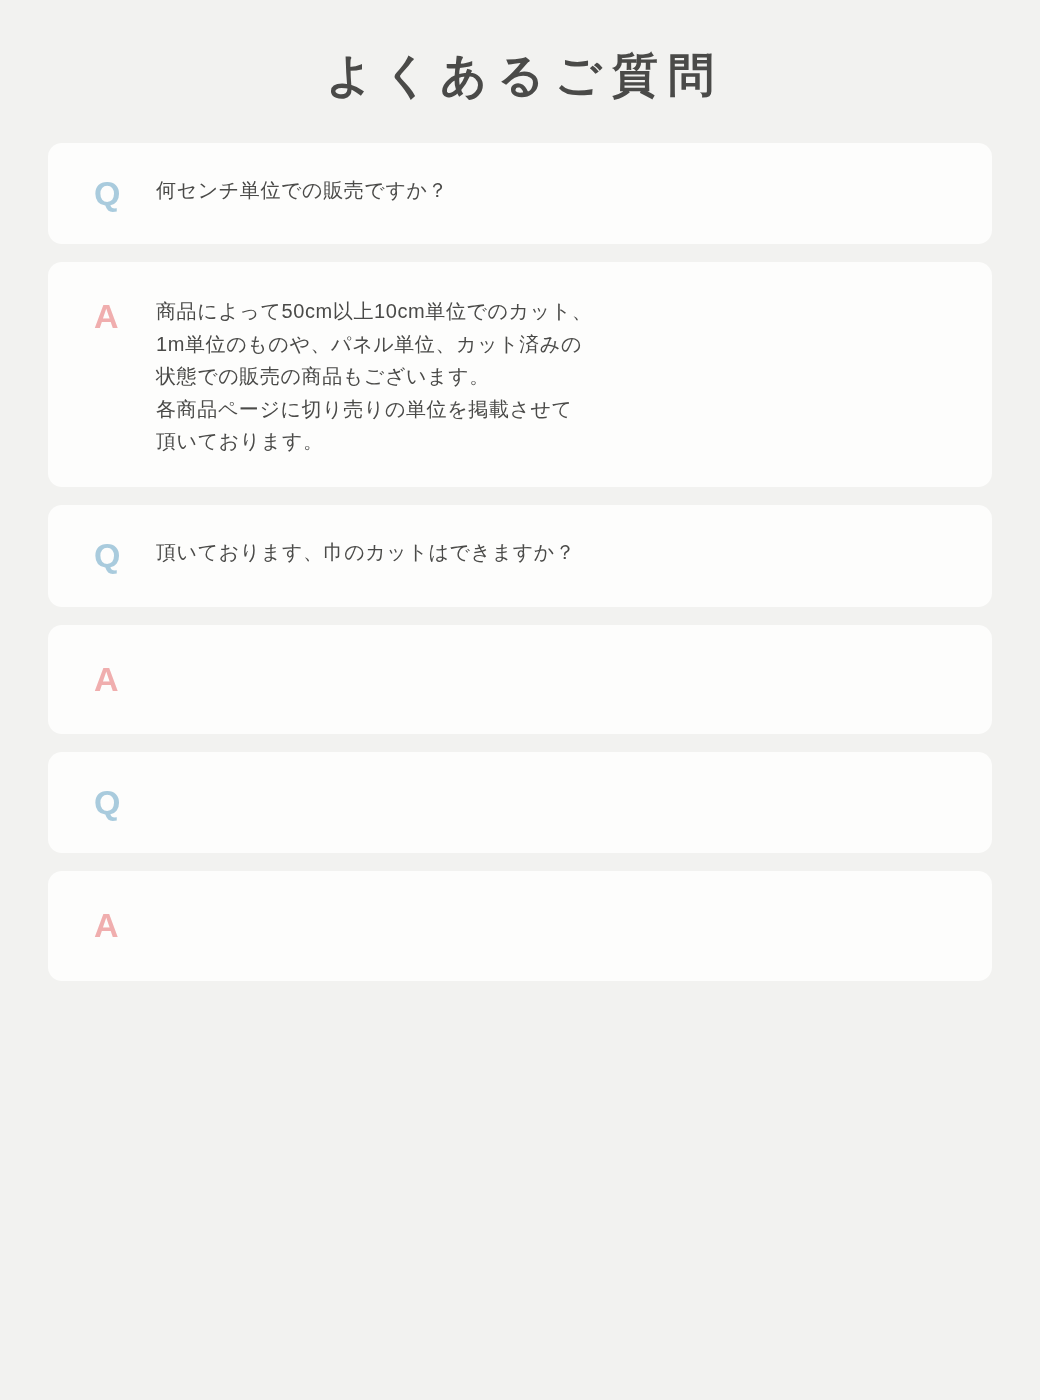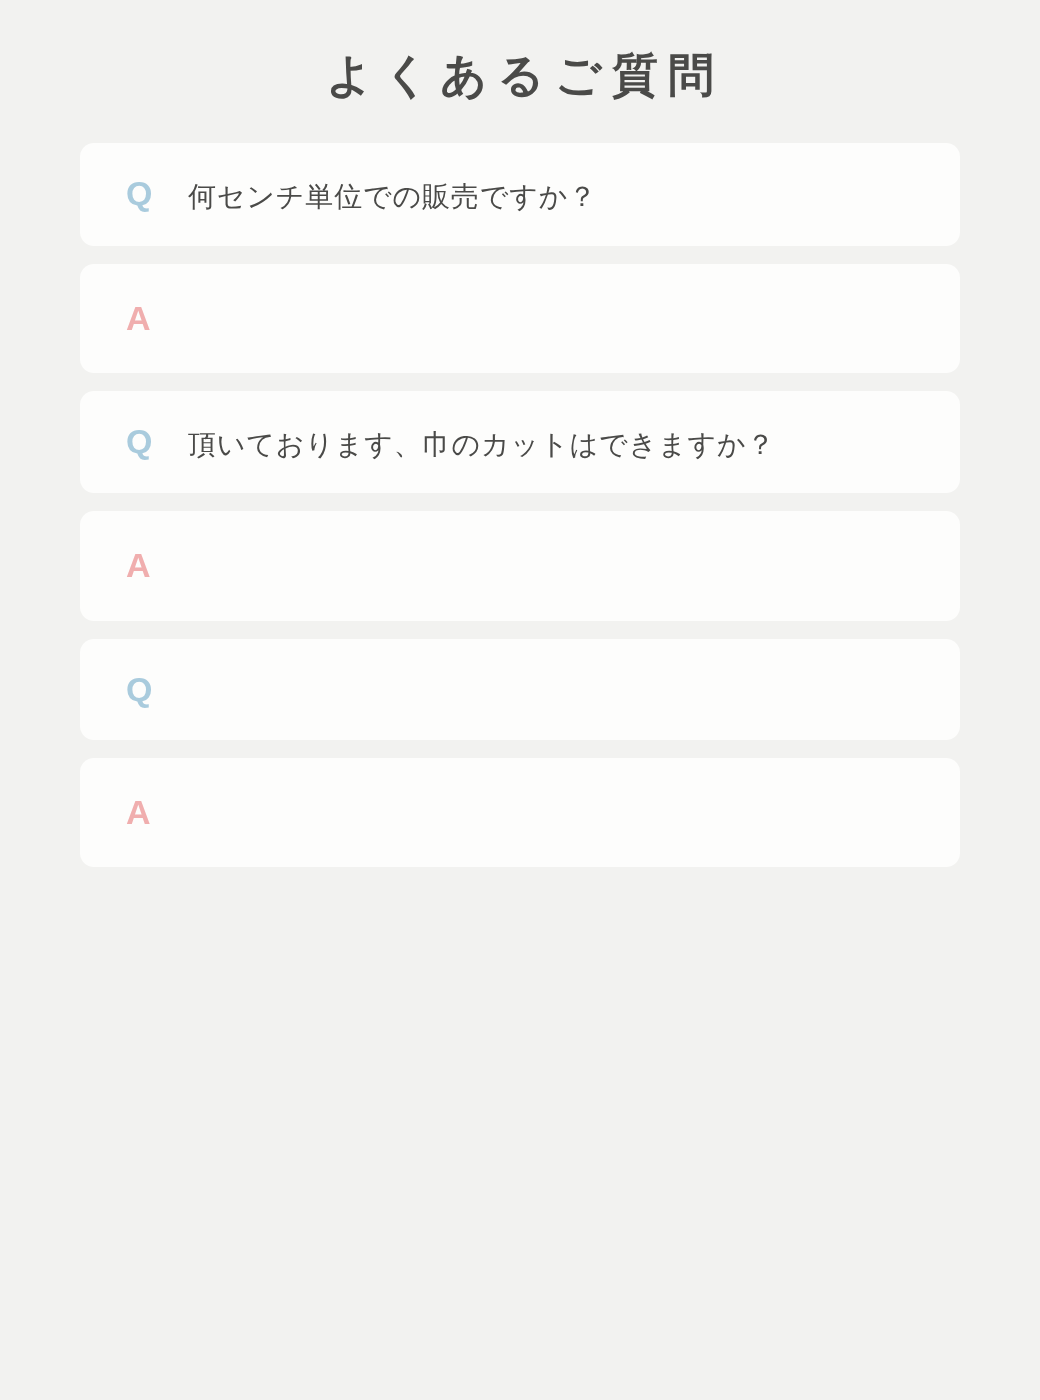--- a/index.html
+++ b/index.html
@@ -10,21 +10,21 @@
     width: 1040px;
     height: 1400px;
     background: #f2f2f0;
     font-family: "Liberation Sans", "DejaVu Sans", sans-serif;
     -webkit-font-smoothing: antialiased;
   }
   .page {
     width: 1040px;
     height: 1400px;
     box-sizing: border-box;
-    padding: 0 80px;
+    padding: 0 48px;
     position: relative;
   }
   .faq-title {
     text-align: center;
     color: #4a4a48;
     font-size: 46px;
     font-weight: bold;
     letter-spacing: 0.22em;
     padding-top: 48px;
     padding-left: 0.22em;
@@ -53,21 +53,21 @@
     letter-spacing: 0.02em;
   }
   .marker.q {
     color: #a9cbdd;
   }
   .marker.a {
     color: #f0aeae;
   }
   .faq-text {
     color: #4a4a48;
-    font-size: 28px;
+    font-size: 20px;
     line-height: 1.62;
     letter-spacing: 0.03em;
     flex: 1 1 auto;
     white-space: pre-line;
     padding-top: 3px;
   }
   .faq-card.question .faq-text {
     padding-top: 5px;
   }
 </style>
@@ -80,20 +80,25 @@
 
   <div class="faq-list">
 
     <div class="faq-card question">
       <span class="marker q">Q</span>
       <span class="faq-text">何センチ単位での販売ですか？</span>
     </div>
 
     <div class="faq-card answer">
       <span class="marker a">A</span>
+      <span class="faq-text">商品によって50cm以上10cm単位でのカット、
+1m単位のものや、パネル単位、カット済みの
+状態での販売の商品もございます。
+各商品ページに切り売りの単位を掲載させて
+頂いております。</span>
     </div>
 
     <div class="faq-card question">
       <span class="marker q">Q</span>
       <span class="faq-text">頂いております、巾のカットはできますか？</span>
     </div>
 
     <div class="faq-card answer">
       <span class="marker a">A</span>
     </div>

